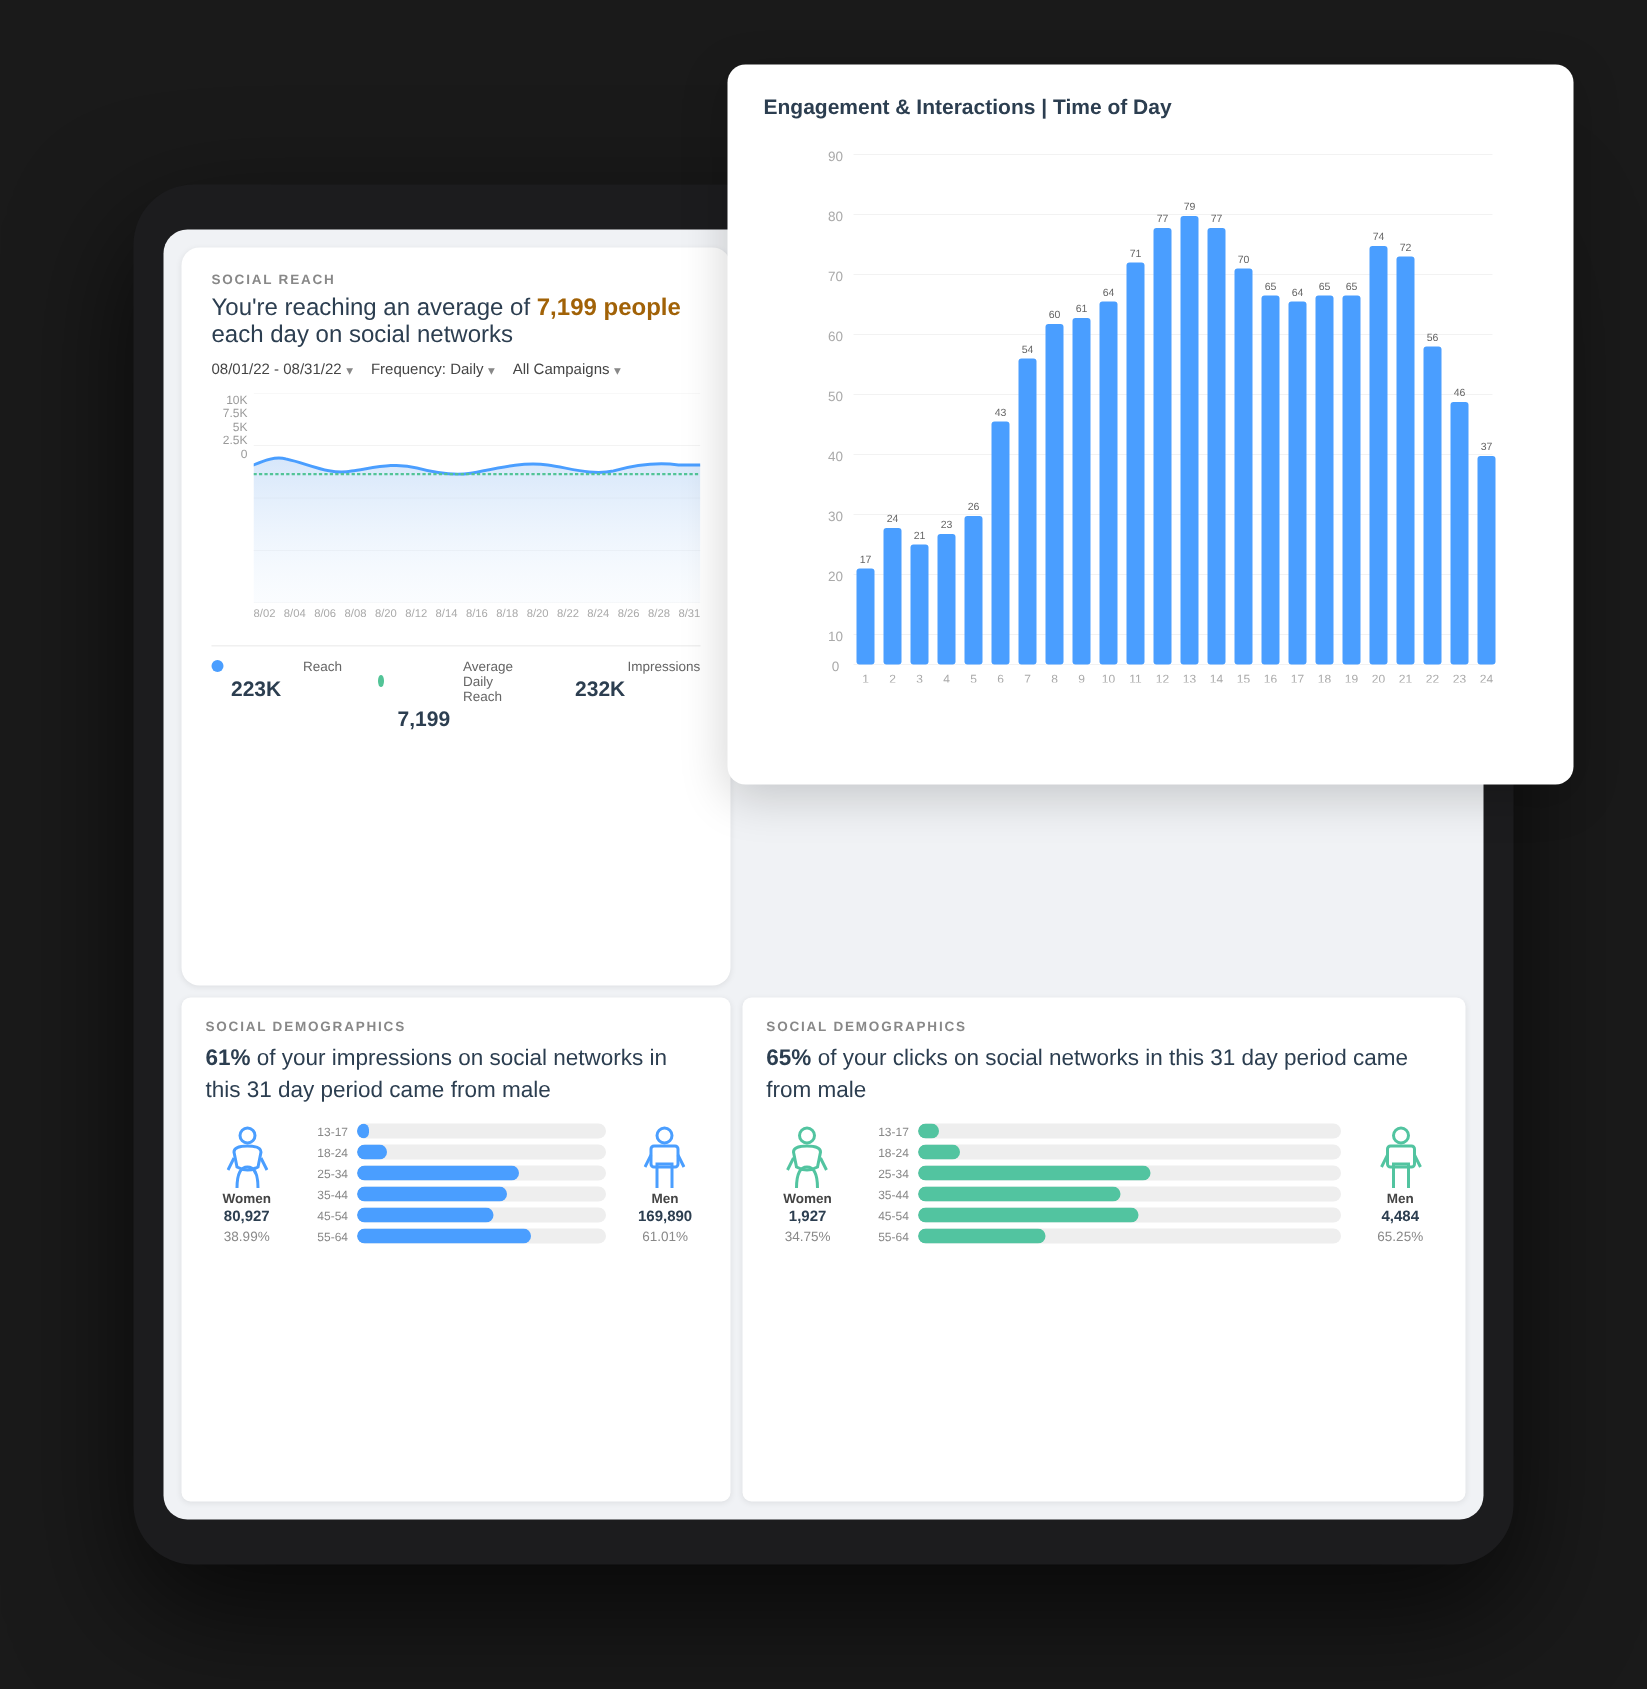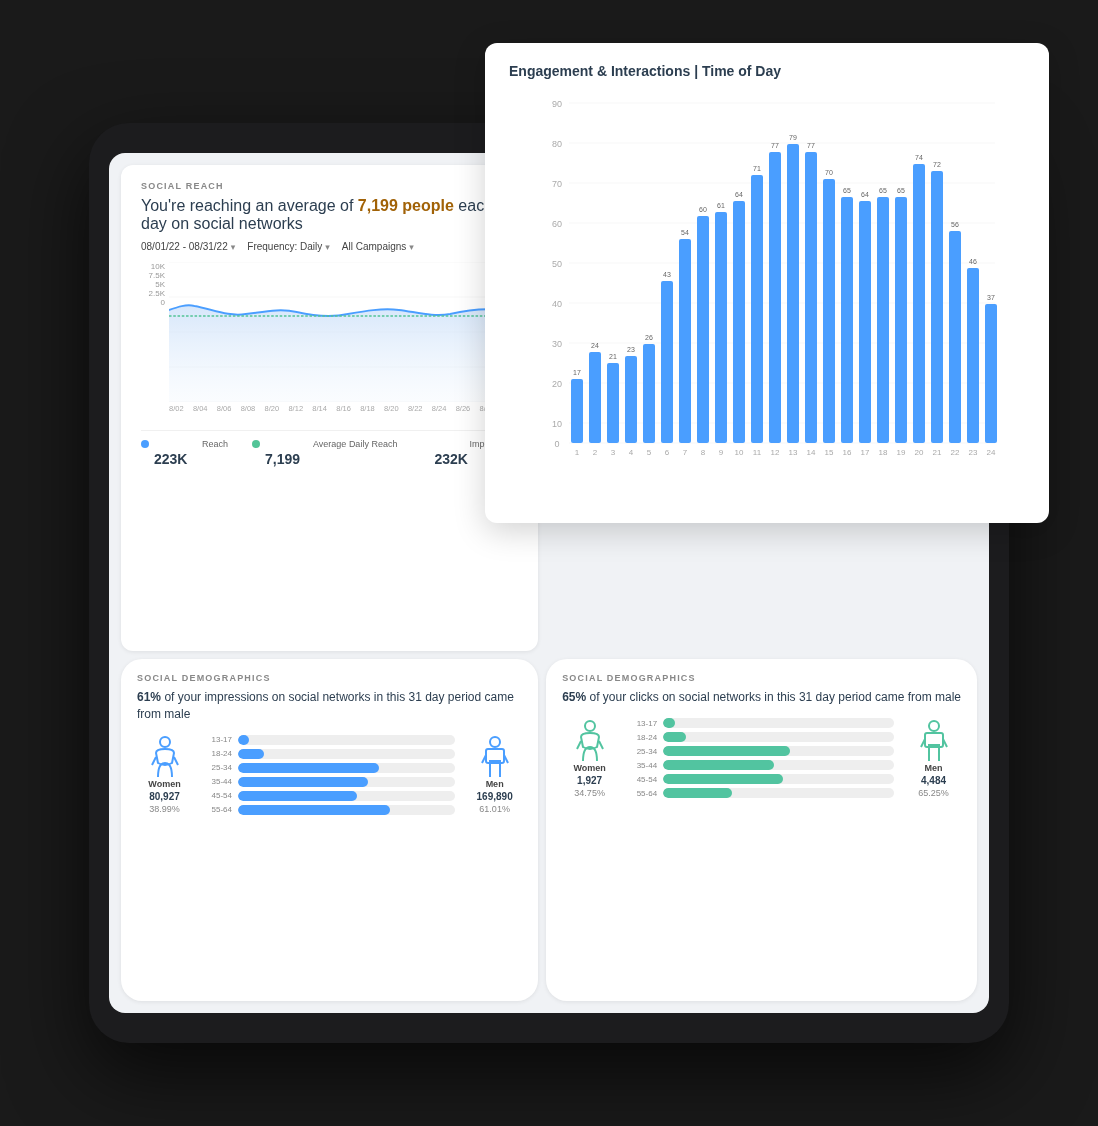--- a/index.html
+++ b/index.html
@@ -181,29 +181,29 @@
     .legend-value {
       font-size: 14px;
       font-weight: 700;
       color: #2c3e50;
       padding-left: 13px;
     }
 
     
     .demographics-card {
       background: #fff;
-      border-radius: 21px;
+      border-radius: 6px;
       padding: 14px 16px;
       box-shadow: 0 1px 4px rgba(0,0,0,0.08);
       grid-row: 2;
       overflow: hidden;
     }
 
     .demo-headline {
-      font-size: 12px;
+      font-size: 15px;
       font-weight: 400;
       color: #2c3e50;
       margin-bottom: 12px;
       line-height: 1.4;
     }
 
     .demo-headline strong {
       font-weight: 800;
     }
 

